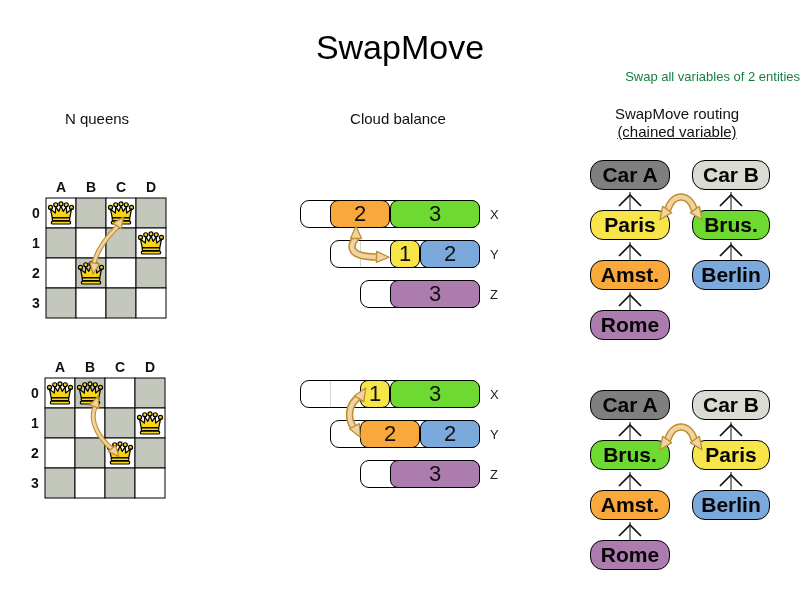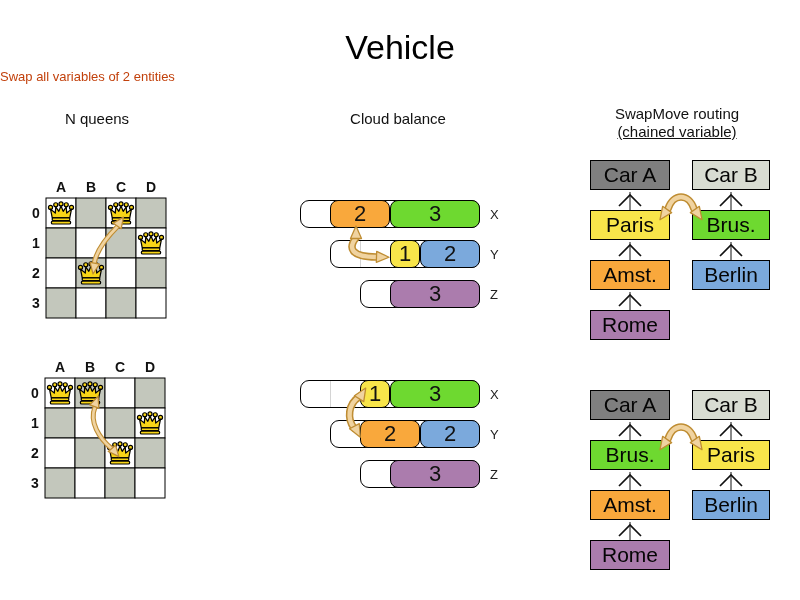--- a/index.html
+++ b/index.html
@@ -1,45 +1,45 @@
 <!DOCTYPE html>
 <html style="--c-orange: #f9a83c; --c-green: #6ed930; --c-yellow: #f8e54a; --c-blue: #7ba9dc; --c-purple: #ab7cad; --c-car_a: #7f7f7f; --c-car_b: #d8dcd2; --c-board_dark: #c3c7bc; --c-board_light: #ffffff; --c-queen_gold: #f7d417; --c-arrow_fill: #f0d3a0; --c-arrow_stroke: #bf8d33;"><head>
 <meta charset="utf-8">
 <style>
   html,body{margin:0;padding:0;background:#fff;}
   #stage{position:relative;width:800px;height:600px;background:#fff;overflow:hidden;
          font-family:"Liberation Sans",sans-serif;color:#111;}
   .abs{position:absolute;}
   .title{left:0;top:28px;width:100%;text-align:center;font-size:34px;color:#000;}
-  .subtitle{left:0;top:69px;width:100%;text-align:left;font-size:13px;color:#c2410c;}
+  .subtitle{left:0;top:69px;width:100%;text-align:right;font-size:13px;color:#15803d;}
   .colheader{font-size:15px;text-align:center;color:#111;}
   .colheader .l2{display:block;font-size:15px;text-decoration:underline;}
   .cloud-container{border:1.5px solid #000;border-radius:9px;background:#fff;box-sizing:border-box;}
   .cloud-block{border:1.5px solid #000;border-radius:8px;box-sizing:border-box;
                display:flex;align-items:center;justify-content:center;font-size:22px;color:#111;}
   .cloud-label{font-size:13px;color:#222;}
-  .vbox{border:1.6px solid #000;border-radius:0;box-sizing:border-box;
-        display:flex;align-items:center;justify-content:center;font-size:21px;color:#050505;}
+  .vbox{border:1.6px solid #000;border-radius:13px;box-sizing:border-box;
+        display:flex;align-items:center;justify-content:center;font-size:21px;color:#050505;font-weight:bold;}
   .ghost{width:1px;background:#d4d4d4;}
   .blabel{font-family:"Liberation Sans",sans-serif;font-weight:bold;font-size:14px;fill:#111;}
   .sa-under{fill:none;stroke:var(--c-arrow_stroke);stroke-linecap:round;}
   .sa-over{fill:none;stroke:var(--c-arrow_fill);stroke-linecap:round;}
   .thick .sa-under{stroke-width:7.5px;}
   .thick .sa-over{stroke-width:4.4px;}
   .thin .sa-under{stroke-width:5px;}
   .thin .sa-over{stroke-width:2.8px;}
   .sa-head{fill:var(--c-arrow_fill);stroke:var(--c-arrow_stroke);stroke-width:1.3px;stroke-linejoin:round;}
   svg{overflow:visible;}
 </style>
 </head>
 <body>
 
 <div id="stage">
 
-  <div class="abs title">Vehicle</div>
+  <div class="abs title">SwapMove</div>
   <div class="abs subtitle">Swap all variables of 2 entities</div>
 
   <div class="abs colheader" style="left:308px;top:110px;width:180px;">Cloud balance</div>
   <div class="abs colheader" style="left:17px;top:110px;width:160px;">N queens</div>
   <div class="abs colheader" style="left:582px;top:105px;width:190px;line-height:18px;">
     <span>SwapMove routing</span>
     <span class="l2">(chained variable)</span>
   </div>
 
   <svg width="0" height="0" class="abs" style="left:0;top:0">

